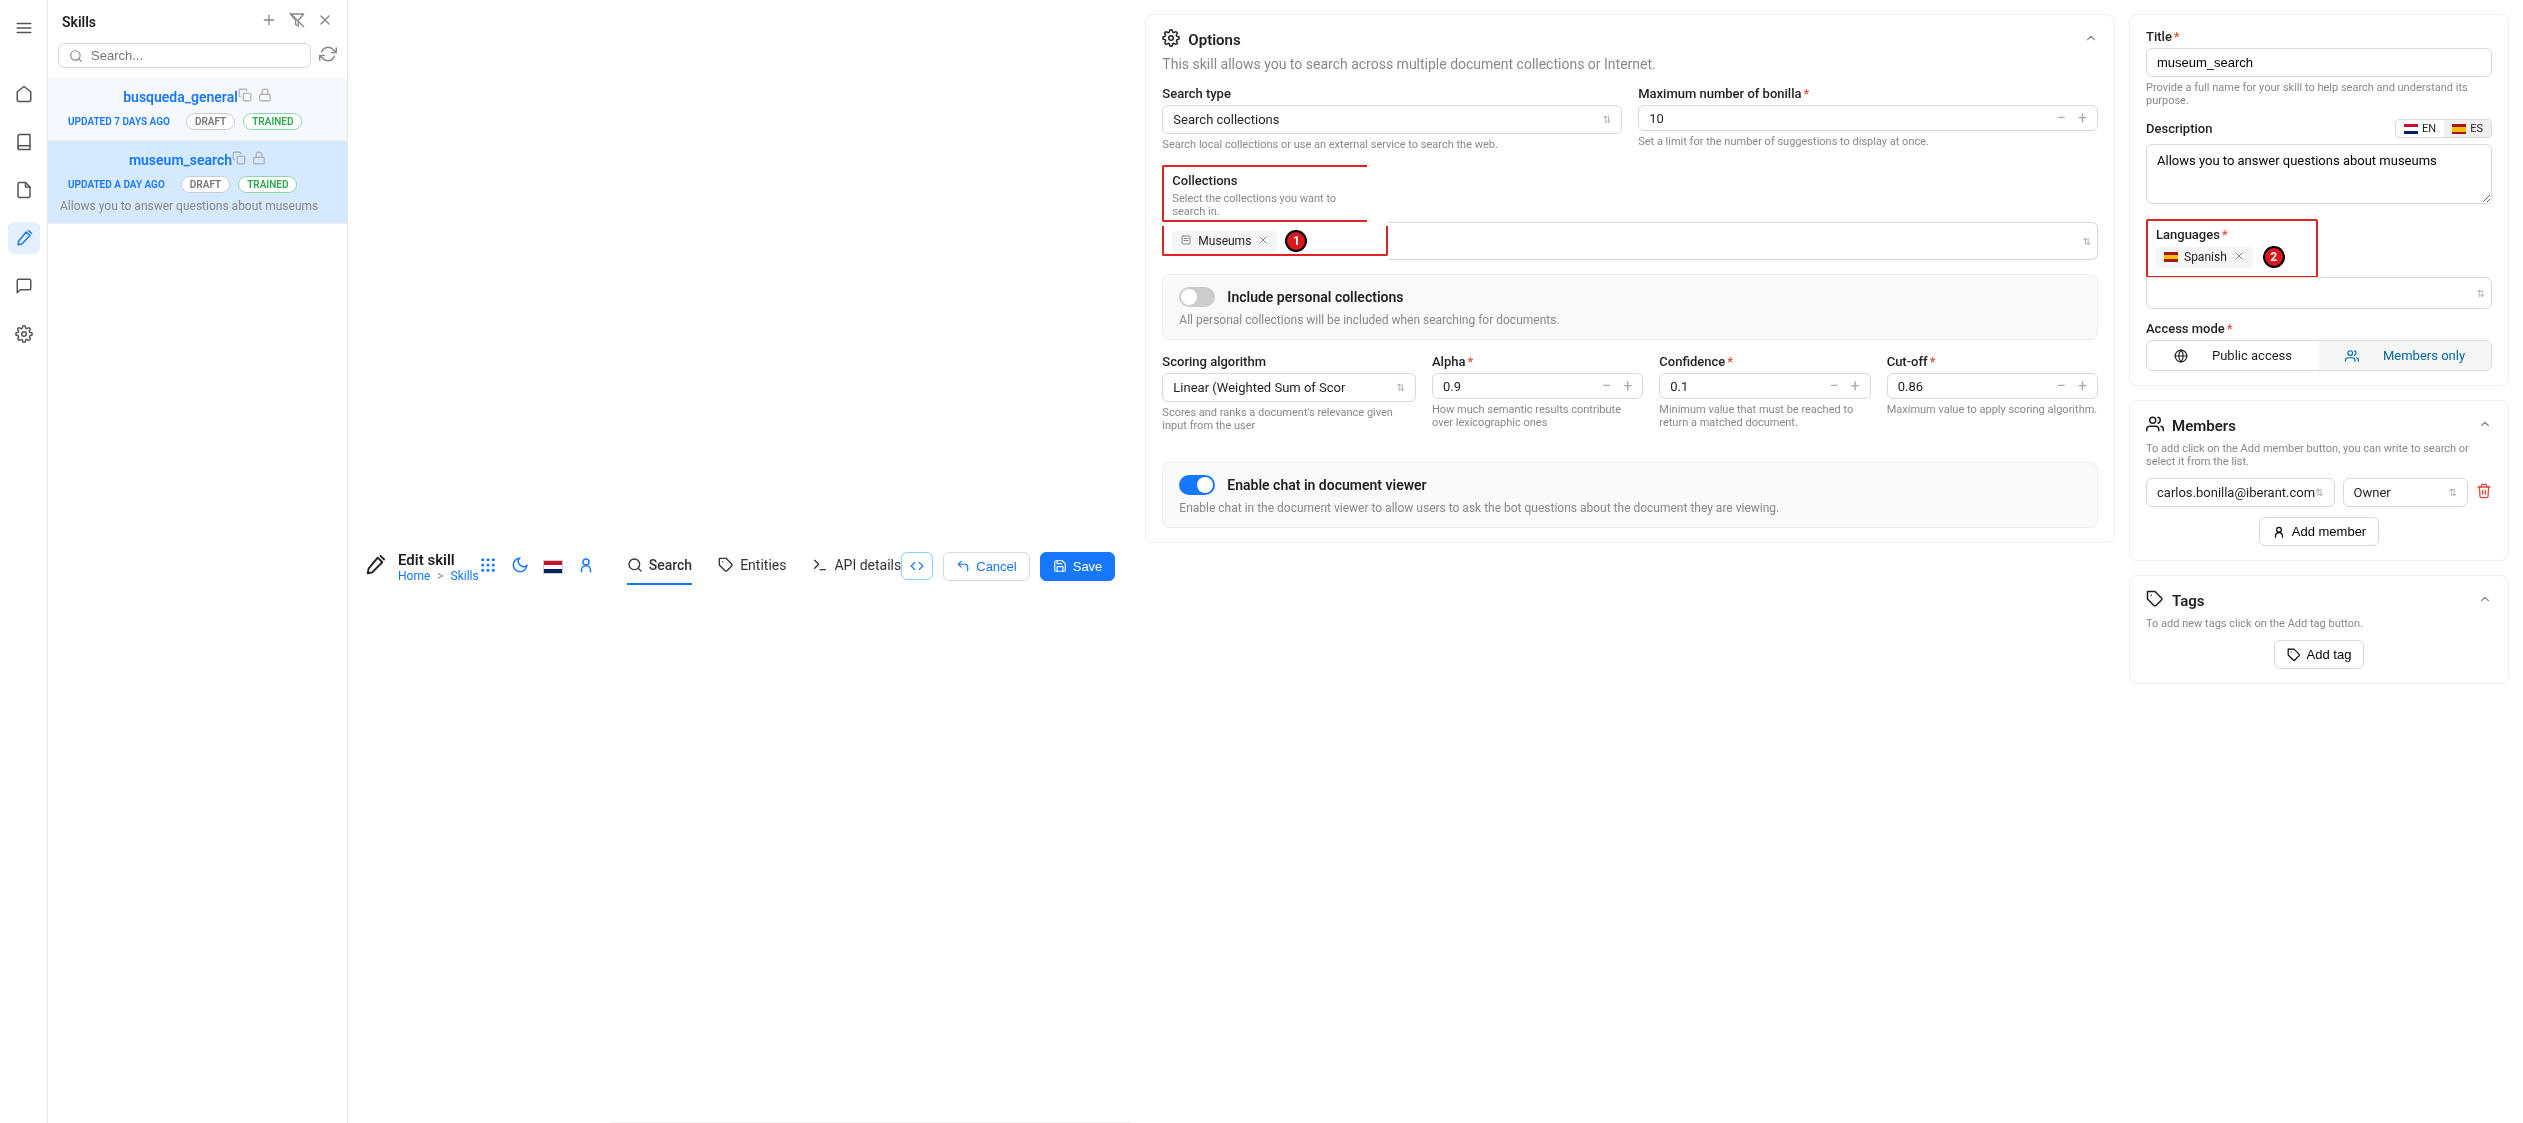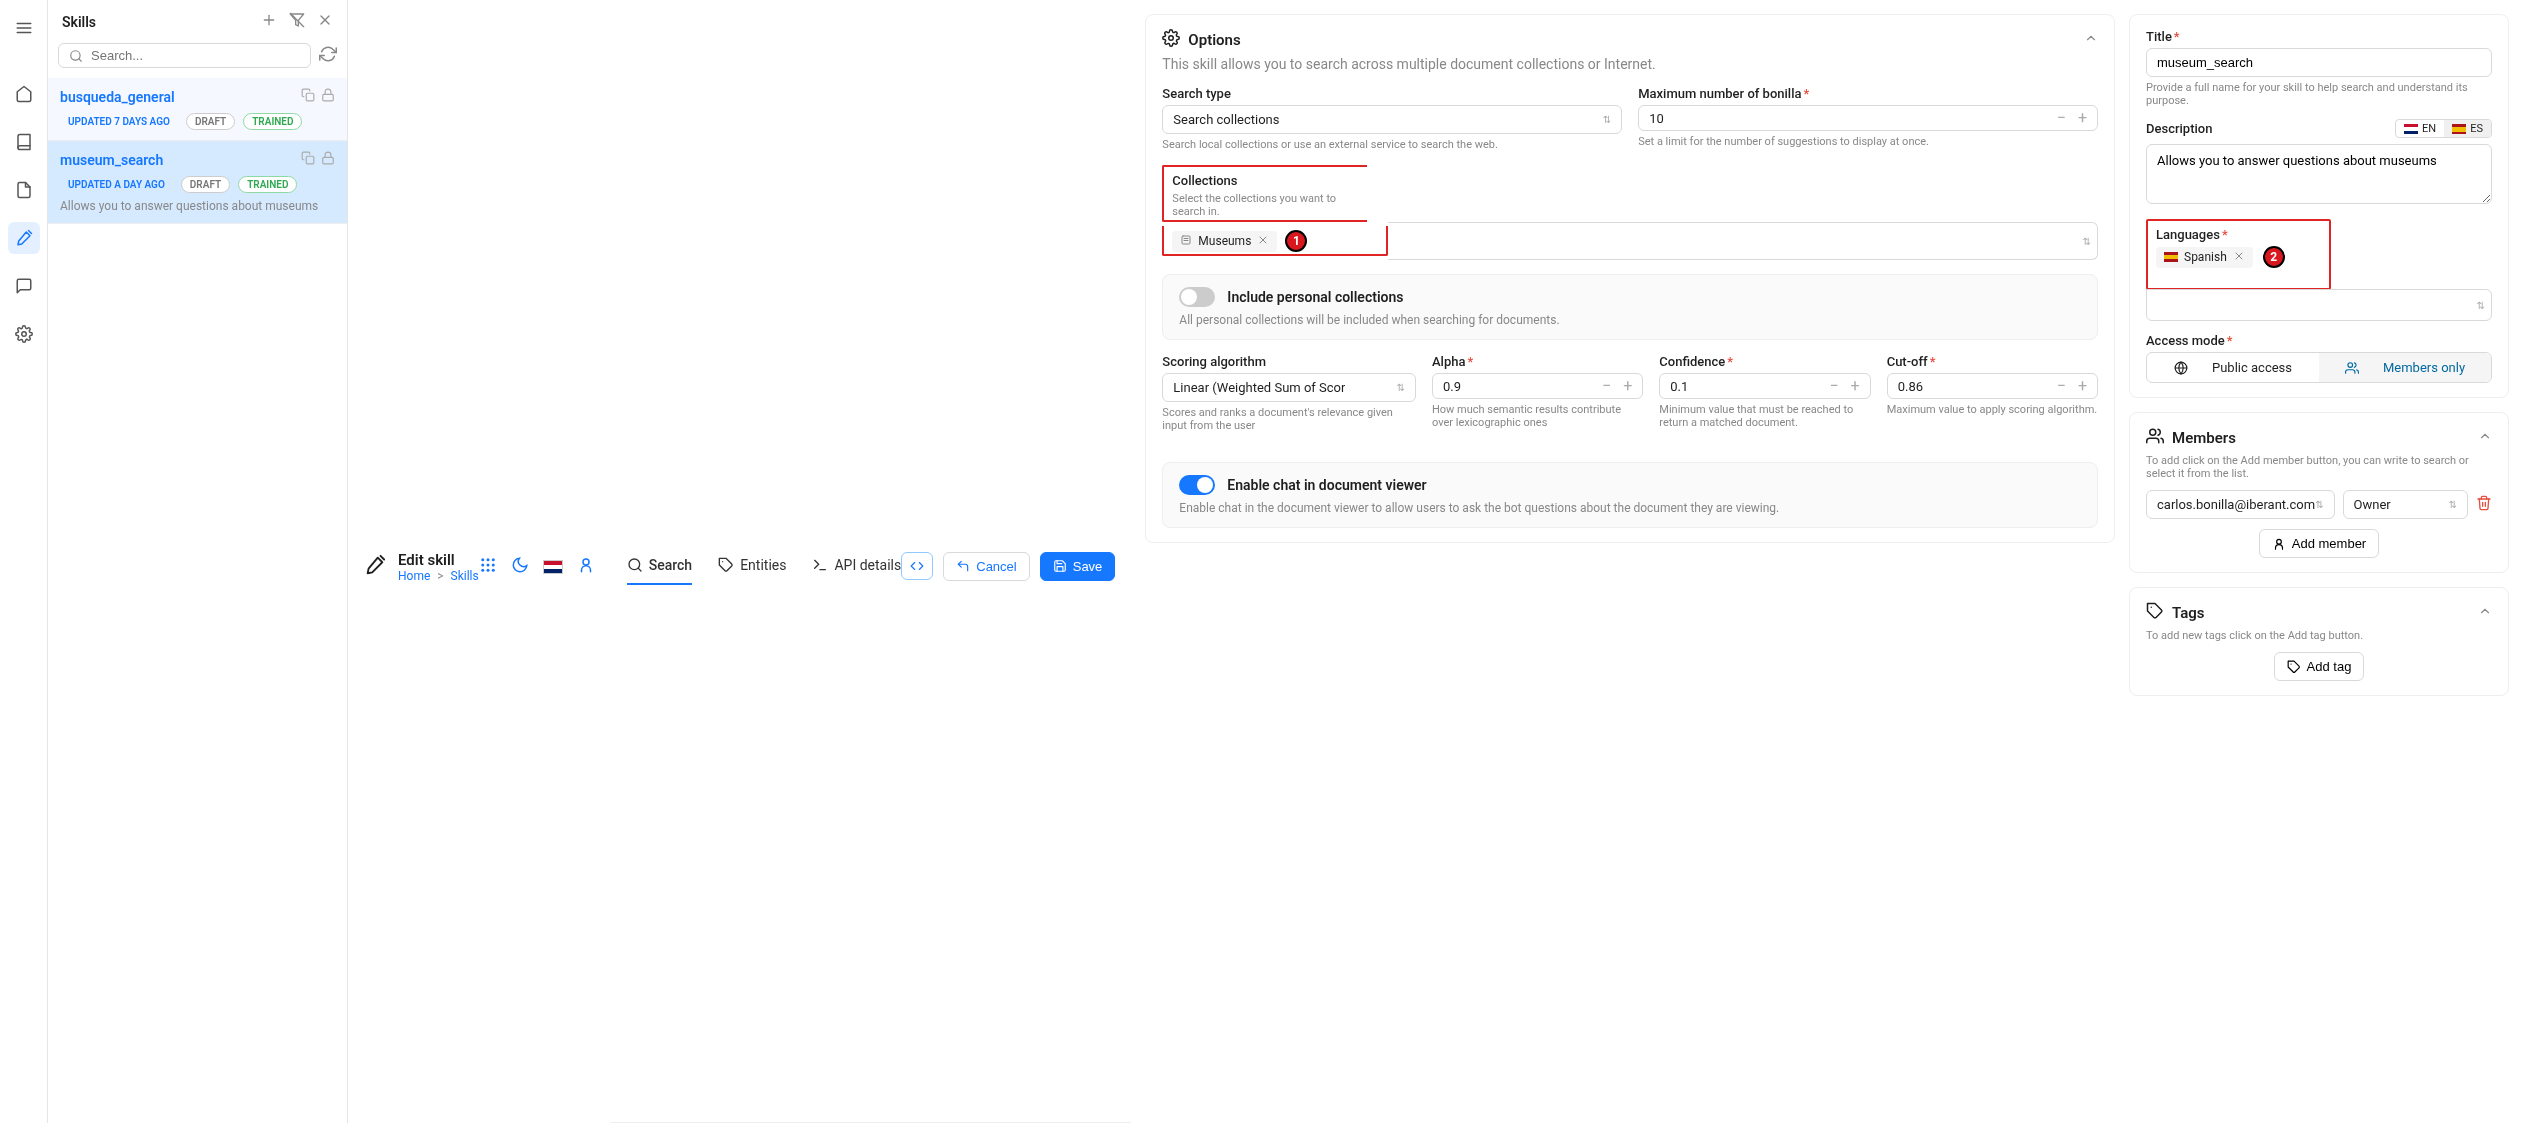--- a/index.html
+++ b/index.html
@@ -22,21 +22,21 @@
     .sidebar-header-icons svg { width: 16px; height: 16px; cursor: pointer; }
     .search-row { display: flex; gap: 8px; padding: 0 10px 10px 10px; align-items: center; }
     .search-input-wrap { flex: 1; display: flex; align-items: center; border: 1px solid #d9d9d9; border-radius: 6px; padding: 4px 10px; gap: 8px; color: #888; }
     .search-input-wrap input { border: none; outline: none; flex: 1; font-size: 13px; }
     .refresh-btn { color: #888; cursor: pointer; }
     .refresh-btn svg { width: 18px; height: 18px; }
     
     .skill-card { padding: 10px 12px; border-bottom: 1px solid #eee; cursor: pointer; }
     .skill-card.selected { background: #d6eaff; }
     .skill-card.hover { background: #f5f9ff; }
-    .skill-card-top { display: flex; align-items: center; justify-content: space-between; }
+    .skill-card-top { display: flex; align-items: center; justify-content: center; }
     .skill-name { font-weight: 600; color: #1677ff; font-size: 14px; }
     .skill-top-icons { display: flex; gap: 6px; color: #aaa; }
     .skill-top-icons svg { width: 14px; height: 14px; }
     .skill-card-meta { display: flex; gap: 8px; align-items: center; margin-top: 8px; }
     .badge { font-size: 10px; font-weight: 600; padding: 2px 8px; border-radius: 10px; }
     .badge.updated { color: #1677ff; background: none; }
     .badge.draft { color: #777; border: 1px solid #ccc; background: #fff; }
     .badge.trained { color: #2fa850; border: 1px solid #8ed9a3; background: #fff; }
     .skill-desc { font-size: 12px; color: #888; margin-top: 6px; }
     
@@ -486,21 +486,21 @@
                   <span>EN</span>
                 </div>
               <div class="lt active">
                   <span class="mini-flag-es"></span>
                   <span>ES</span>
                 </div>
             </div>
           </div>
           <textarea class="textarea" style="margin-top: 6px;">Allows you to answer questions about museums</textarea>
           
-          <div class="highlight-box" style="margin-top:12px; padding-bottom:20px; width: 185px;">
+          <div class="highlight-box" style="margin-top:12px; padding-bottom:8px; width: 172px;">
             <label class="form-label"><span>Languages</span><span class="required">*</span></label>
             <div style="display:flex; align-items:center; gap:10px; margin-top:4px;">
               <div class="chip">
                 <span class="mini-flag-es"></span>
                 <span>Spanish</span>
                 <span><svg viewBox="0 0 24 24" fill="none" stroke="currentColor" stroke-width="2" stroke-linecap="round">
                       <line x1="18" y1="6" x2="6" y2="18"></line>
                       <line x1="6" y1="6" x2="18" y2="18"></line>
                     </svg></span>
               </div>

